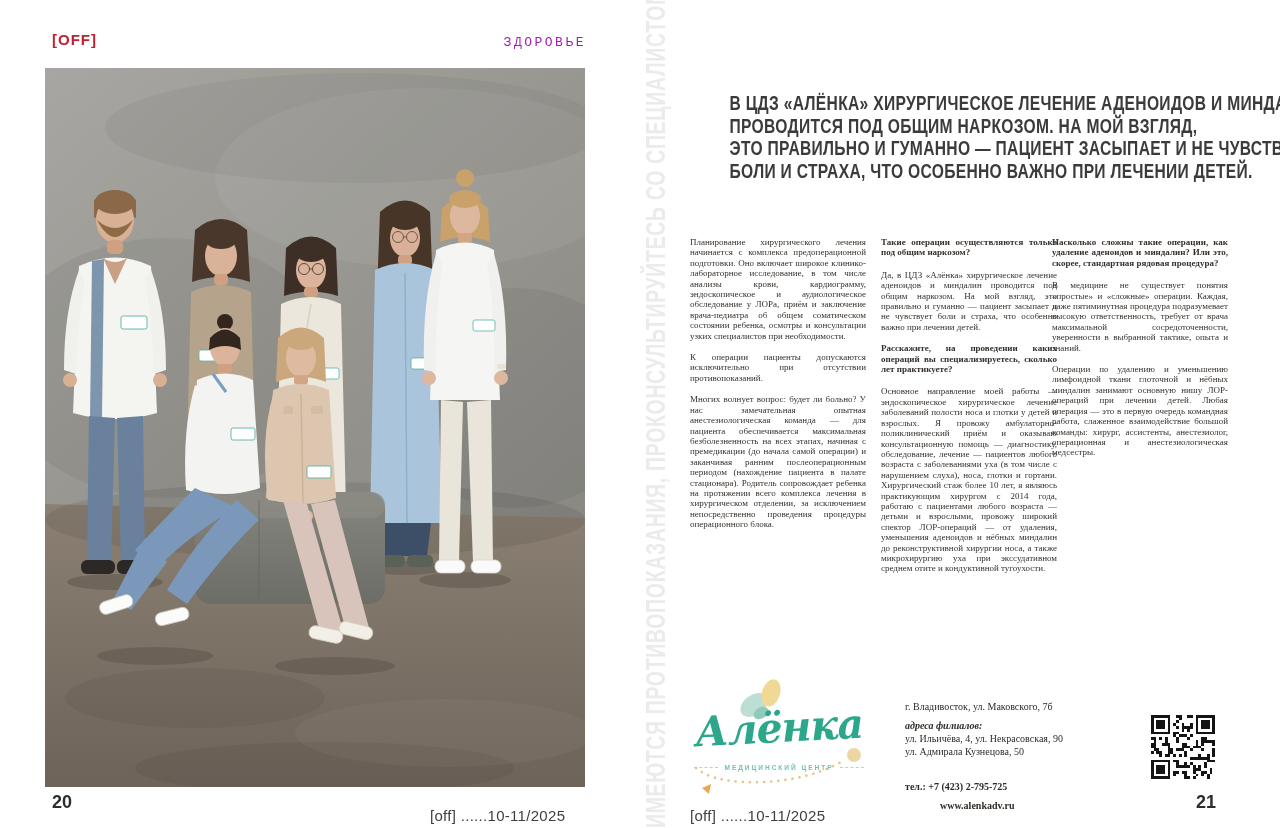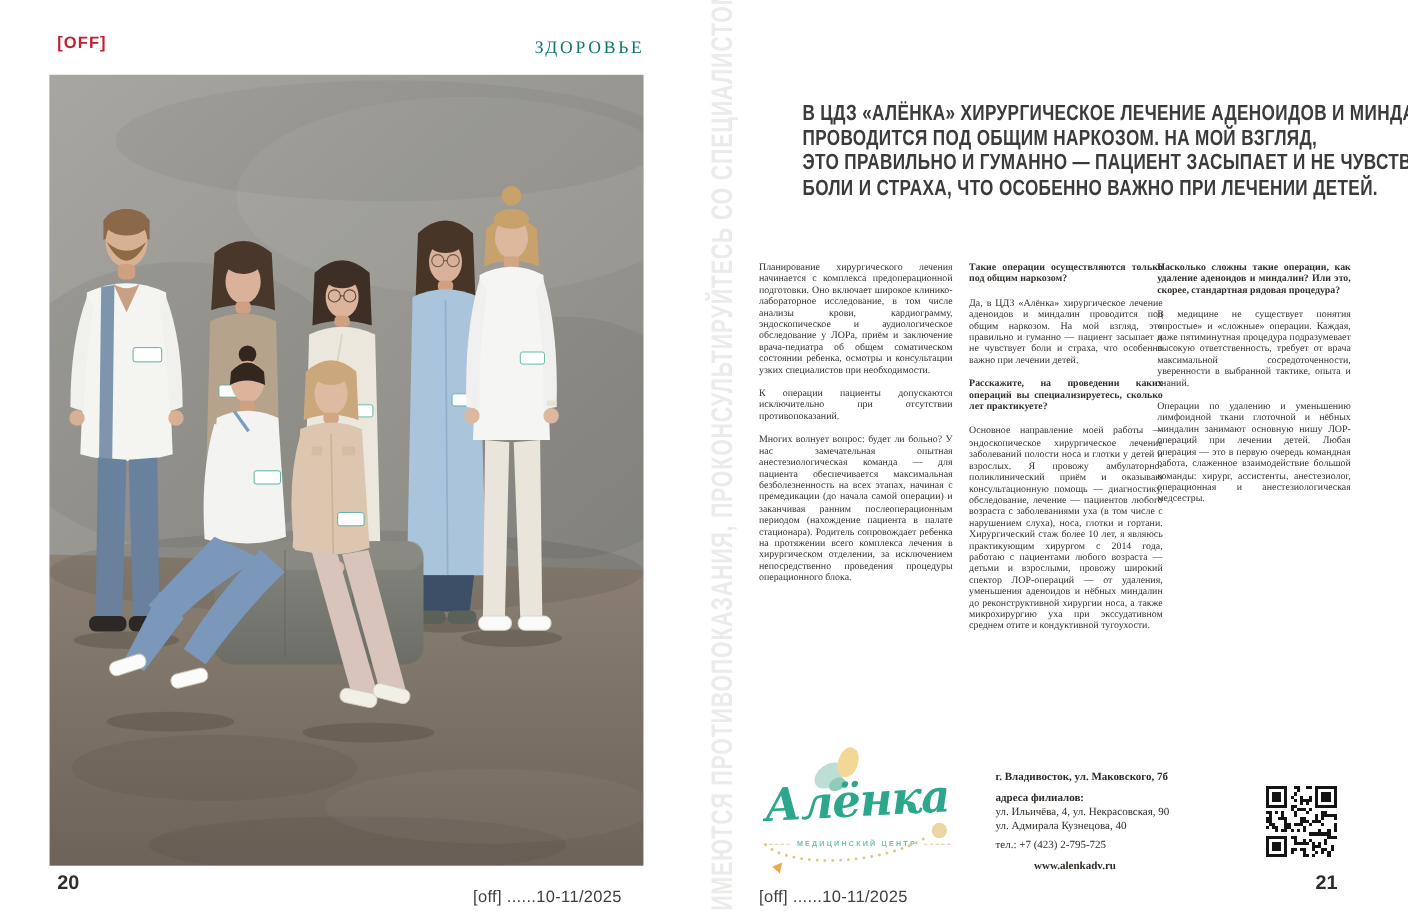--- a/index.html
+++ b/index.html
@@ -3,21 +3,21 @@
 <meta charset="utf-8">
 <style>
   html,body{margin:0;padding:0;background:#ffffff;}
   body{width:1280px;height:828px;overflow:hidden;position:relative;
        font-family:"Liberation Sans",sans-serif;}
   .abs{position:absolute;}
 
   
   .brand{left:52px;top:31px;font-size:15px;font-weight:800;color:#c02032;letter-spacing:1px;text-align:center;}
   .section{left:400px;top:35px;width:186px;text-align:right;
-           font-family:Liberation Serif, serif;font-size:16px;color:#0f766e;letter-spacing:2.5px;}
+           font-family:Liberation Mono, monospace;font-size:13px;color:#a21caf;letter-spacing:2.5px;}
   .photo{left:45px;top:68px;width:540px;height:719px;overflow:hidden;background:#979692;}
   .pagenum{font-size:18px;font-weight:700;color:#2d2d2d;}
   .pn-left{left:52px;top:792px;}
   .pn-right{left:1196px;top:792px;}
   .issue{font-size:15px;color:#3f3f3f;letter-spacing:0.3px;margin-top:12px;}
   .issue-left{left:430px;top:795px;}
   .issue-right{left:690px;top:795px;}
 
   
   .disclaimer{left:641px;top:828px;width:1150px;height:30px;
@@ -42,23 +42,23 @@
     font-family:"DejaVu Serif",serif;font-style:italic;font-weight:700;
     font-size:41px;color:#2ca78c;transform:rotate(-3deg);letter-spacing:-1px;}
   .tagline{left:686px;top:764px;width:186px;display:flex;align-items:center;justify-content:center;gap:6px;
     font-size:6.5px;letter-spacing:2px;color:#72c2b2;font-weight:700;}
   .tagline .dash{width:24px;border-top:1.6px dashed #e2c98f;height:0;}
   .trail{left:686px;top:738px;}
 
   
   .contact{left:905px;top:700px;width:238px;font-family:"Liberation Serif",serif;
     font-size:10px;line-height:13px;color:#2e2a26;}
-  .contact .c-main{font-weight:700;margin-bottom:6px;}
-  .contact .c-label{font-weight:700;}
-  .contact .c-tel{margin-top:4px;}
+  .contact .c-main{font-weight:400;margin-bottom:6px;}
+  .contact .c-label{font-weight:700;font-style:italic;}
+  .contact .c-tel{margin-top:22px;font-weight:bold;}
   .contact .c-www{font-weight:700;margin-top:6px;margin-left:35px;}
 
   .qr{left:1148px;top:712px;width:70px;height:70px;}
 </style>
 </head>
 <body>
 
 <div class="abs disclaimer">ИМЕЮТСЯ ПРОТИВОПОКАЗАНИЯ, ПРОКОНСУЛЬТИРУЙТЕСЬ СО СПЕЦИАЛИСТОМ</div>
 
 <div class="abs brand">[OFF]</div>
@@ -266,21 +266,21 @@
 <div class="abs tagline">
   <span class="dash"></span>
   <span>МЕДИЦИНСКИЙ ЦЕНТР</span>
   <span class="dash"></span>
 </div>
 
 <div class="abs contact">
   <div class="c-main">г. Владивосток, ул. Маковского, 7б</div>
   <div class="c-label">адреса филиалов:</div>
   <div>ул. Ильичёва, 4,  ул. Некрасовская, 90</div>
-  <div>ул. Адмирала Кузнецова, 40</div>
+  <div>ул. Адмирала Кузнецова, 50</div>
   <div class="c-tel">тел.: +7 (423) 2-795-725</div>
   <div class="c-www">www.alenkadv.ru</div>
 </div>
 
 <svg id="qr" class="abs qr" viewBox="0 0 25 25" style="shape-rendering:crispEdges;">
   <rect x="0" y="0" width="25" height="25" fill="#ffffff"></rect>
 <rect x="10" y="1" width="1" height="1" fill="#141414"></rect>
     <rect x="11" y="1" width="1" height="1" fill="#141414"></rect>
     <rect x="14" y="1" width="1" height="1" fill="#141414"></rect>
     <rect x="15" y="1" width="1" height="1" fill="#141414"></rect>

